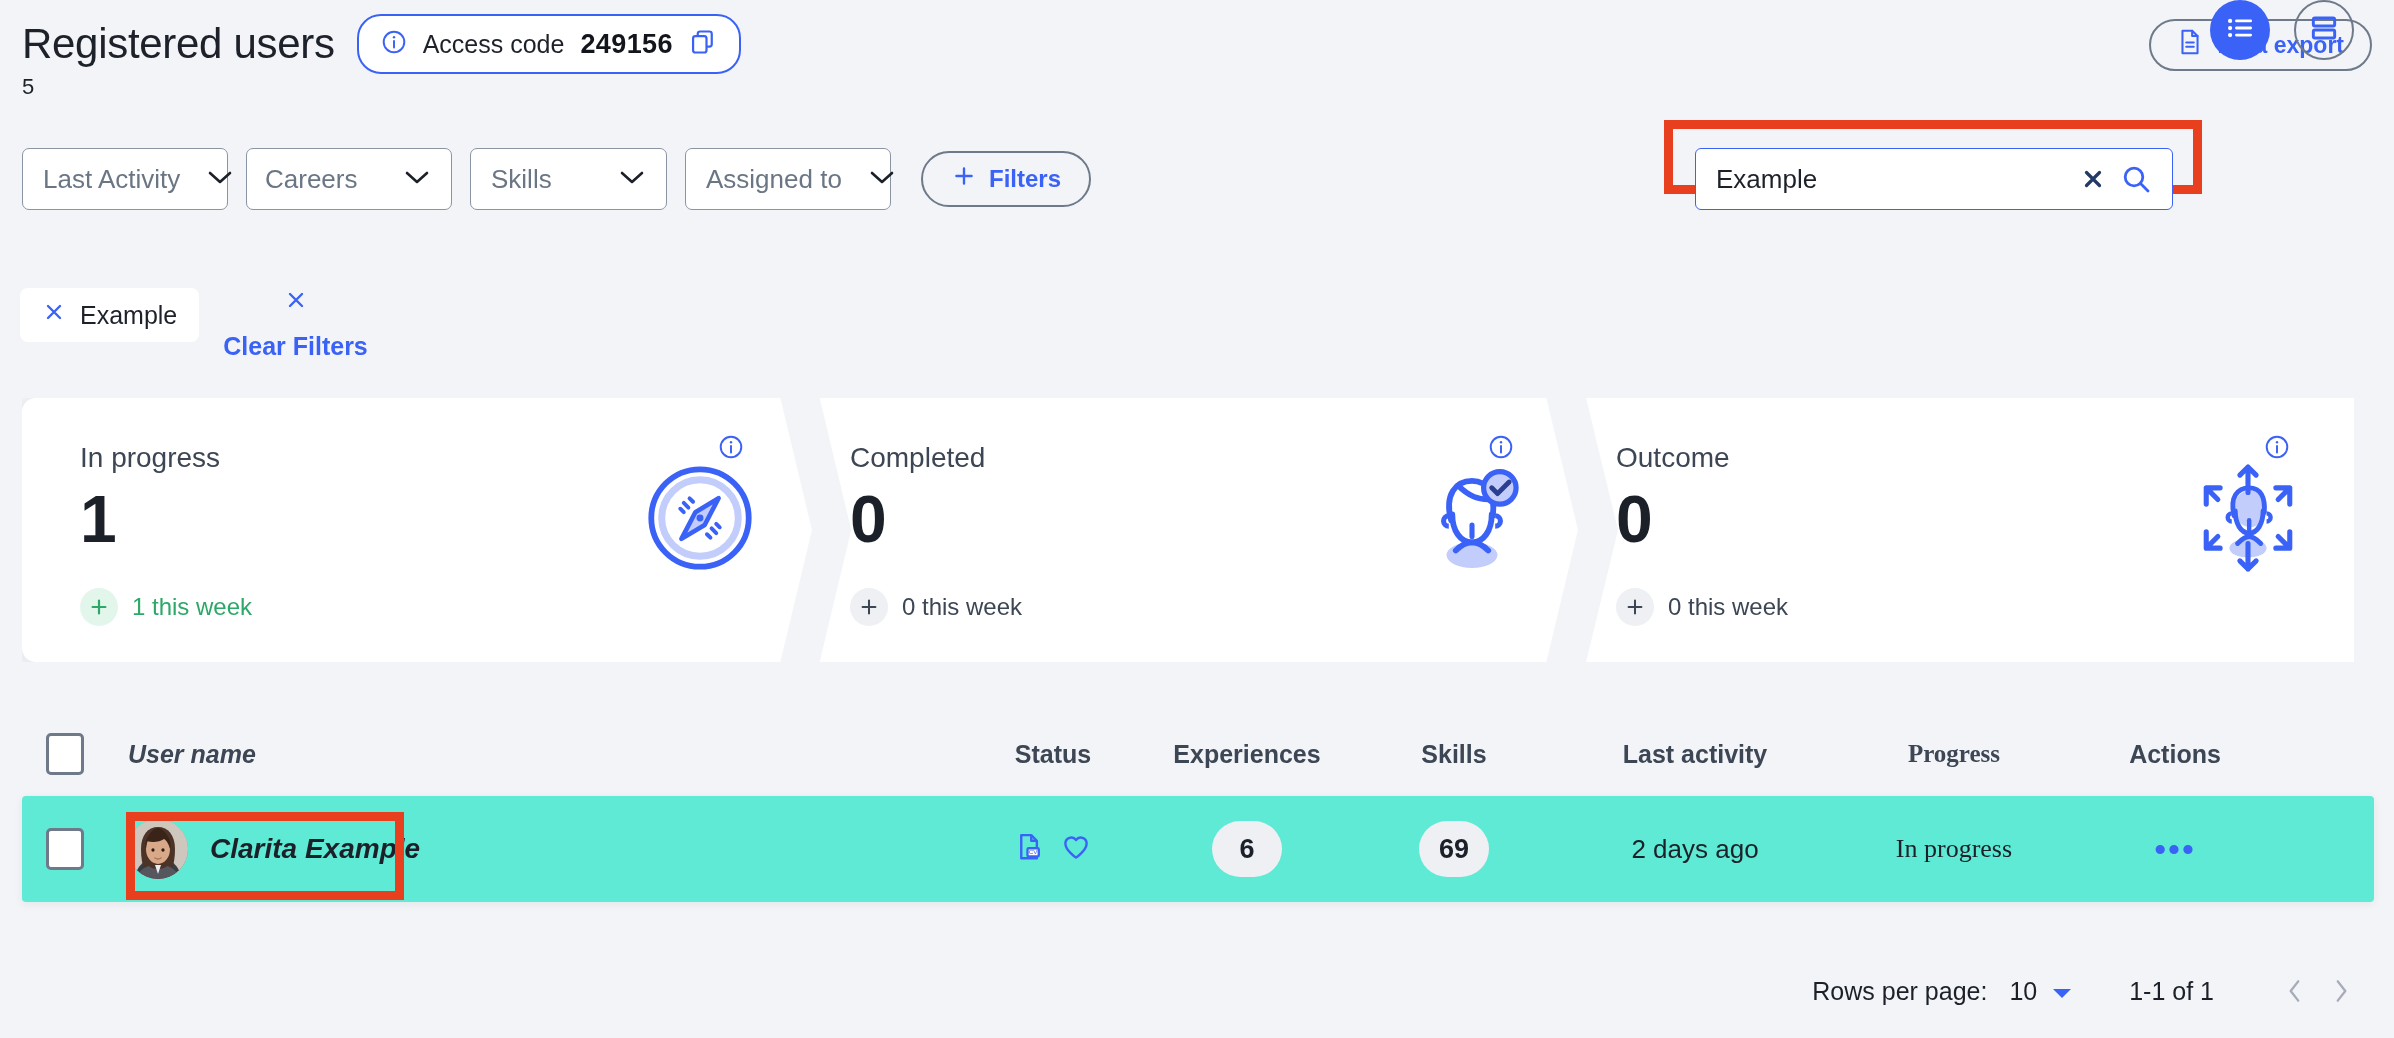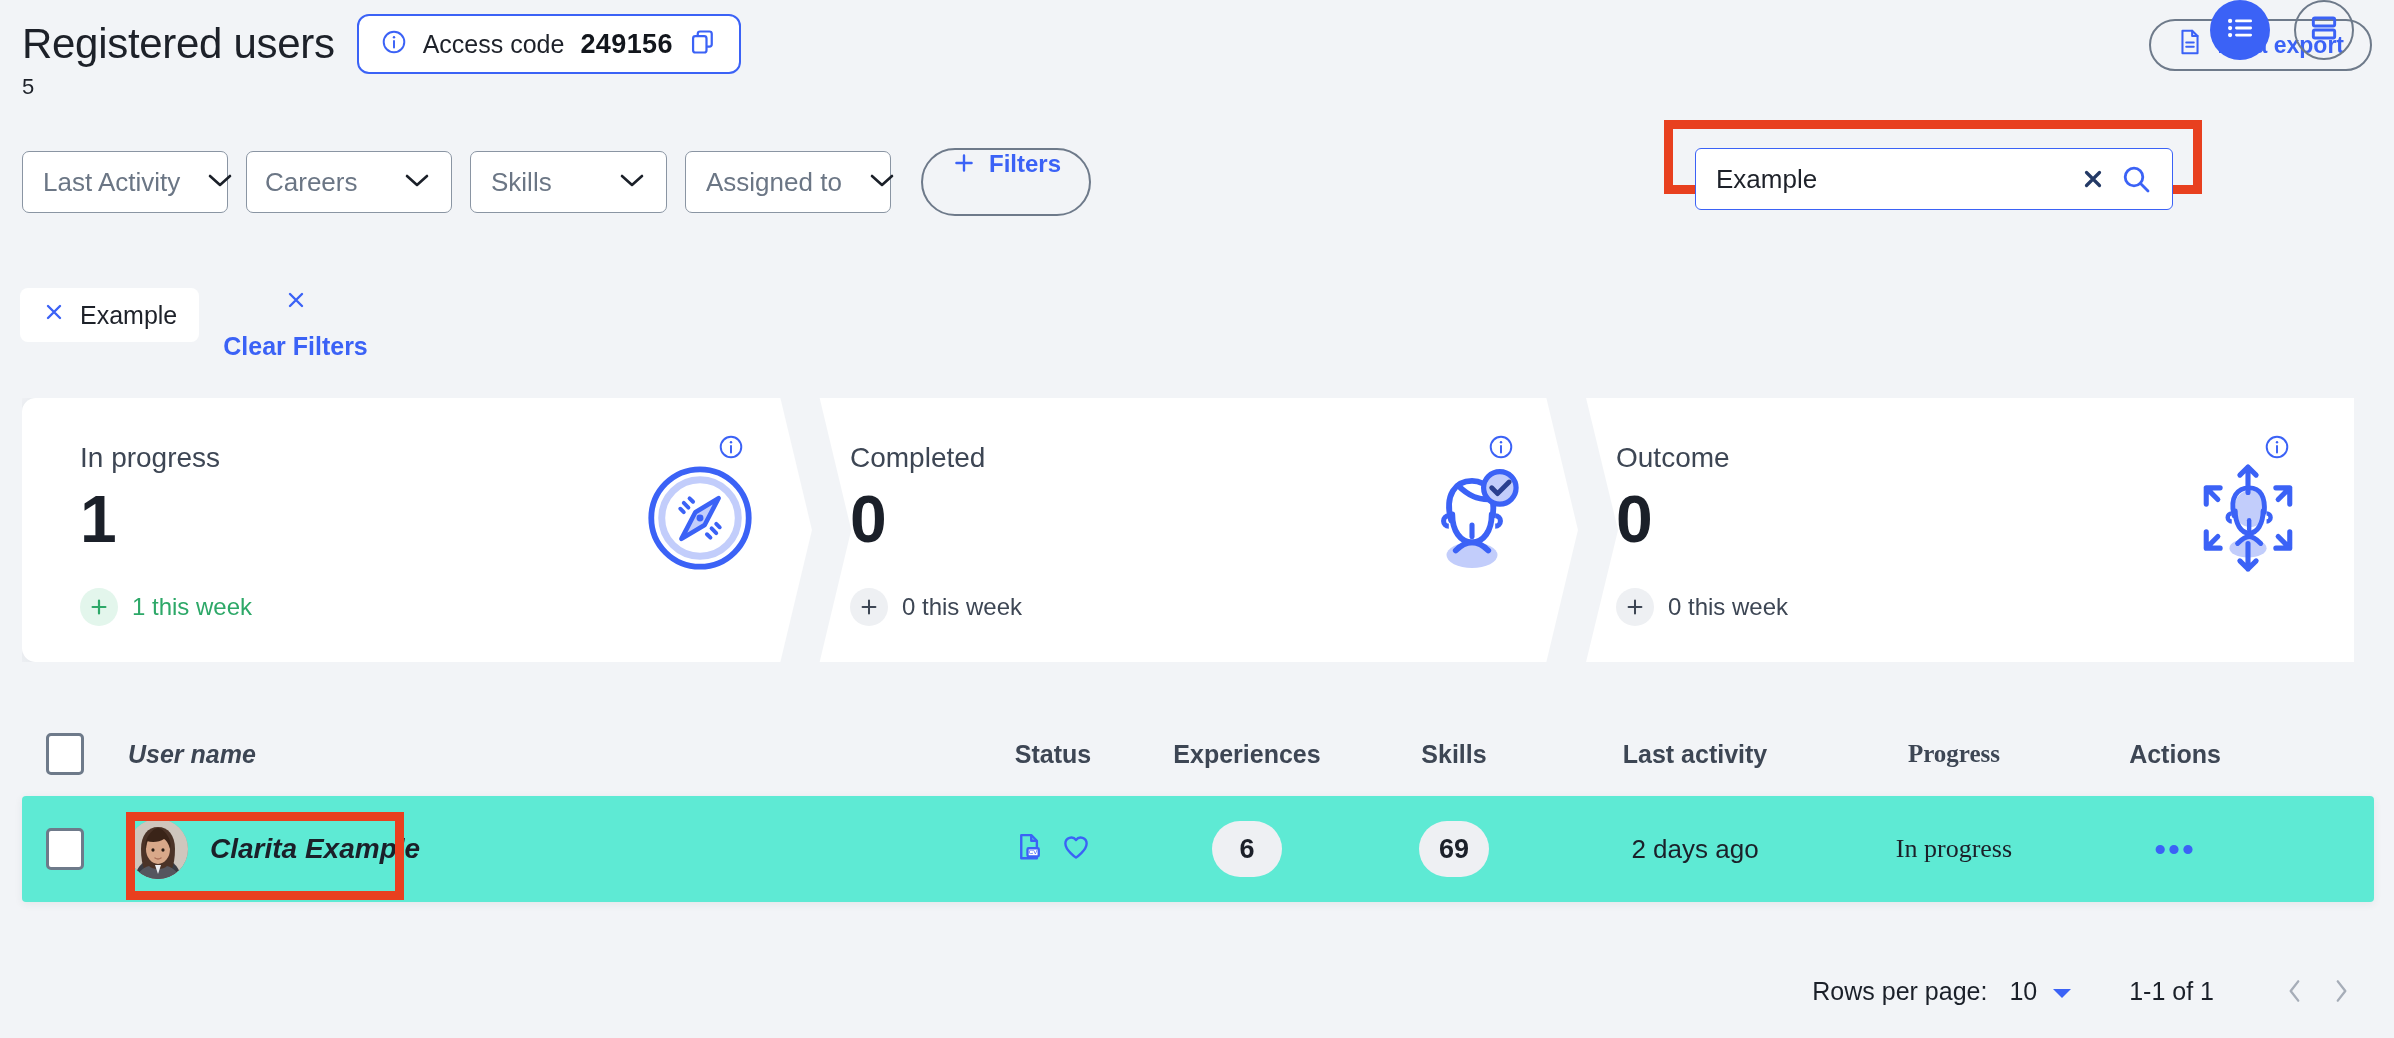--- a/index.html
+++ b/index.html
@@ -29,21 +29,21 @@
     background: #3b62f6; color: #ffffff;
     border-radius: 40px; height: 58px; padding: 0 28px;
     font-size: 24px; font-weight: 700; border: none; cursor: pointer;
     white-space: nowrap;
   }
   .btn-invite svg { display: block; }
 
   .access-code {
     display: flex; align-items: center; gap: 16px;
     background: #ffffff; border: 2px solid #3b62f6;
-    border-radius: 12px; height: 60px; padding: 0 22px;
+    border-radius: 24px; height: 60px; padding: 0 22px;
     cursor: pointer;
   }
   .access-code-label { font-size: 25px; color: #1d2129; font-weight: 400; }
   .access-code-value { font-size: 27px; color: #12161c; font-weight: 700; letter-spacing: 0.4px; }
 
   .btn-export {
     position: absolute; right: 22px; top: 19px;
     display: flex; align-items: center; gap: 14px;
     background: transparent; border: 2px solid #6e7a8a;
     border-radius: 40px; height: 52px; padding: 0 26px;
@@ -62,23 +62,23 @@
     height: 62px; padding: 0 20px; cursor: pointer;
   }
   .select-box .sel-label { font-size: 26px; color: #6b7685; font-weight: 400; white-space: nowrap; }
   .select-box .chev { margin-left: 26px; flex: none; }
   .sb-last-activity { width: 206px; }
   .sb-careers { width: 206px; padding-left: 18px; }
   .sb-skills { width: 197px; }
   .sb-assigned { width: 206px; }
 
   .btn-filters {
-    display: flex; align-items: flex-start; gap: 12px;
+    display: flex; align-items: center; gap: 12px;
     background: transparent; border: 2px solid #6e7a8a; border-radius: 40px;
-    height: 68px; padding: 0 28px; color: #3b62f6;
+    height: 56px; padding: 0 28px; color: #3b62f6;
     font-size: 24px; font-weight: 700; cursor: pointer; margin-left: 12px;
   }
 
   
   .search-highlight {
     position: absolute; left: 1664px; top: 120px;
     width: 538px; height: 74px;
     border: 9px solid #e8401f; background: transparent;
   }
   .search-box {

